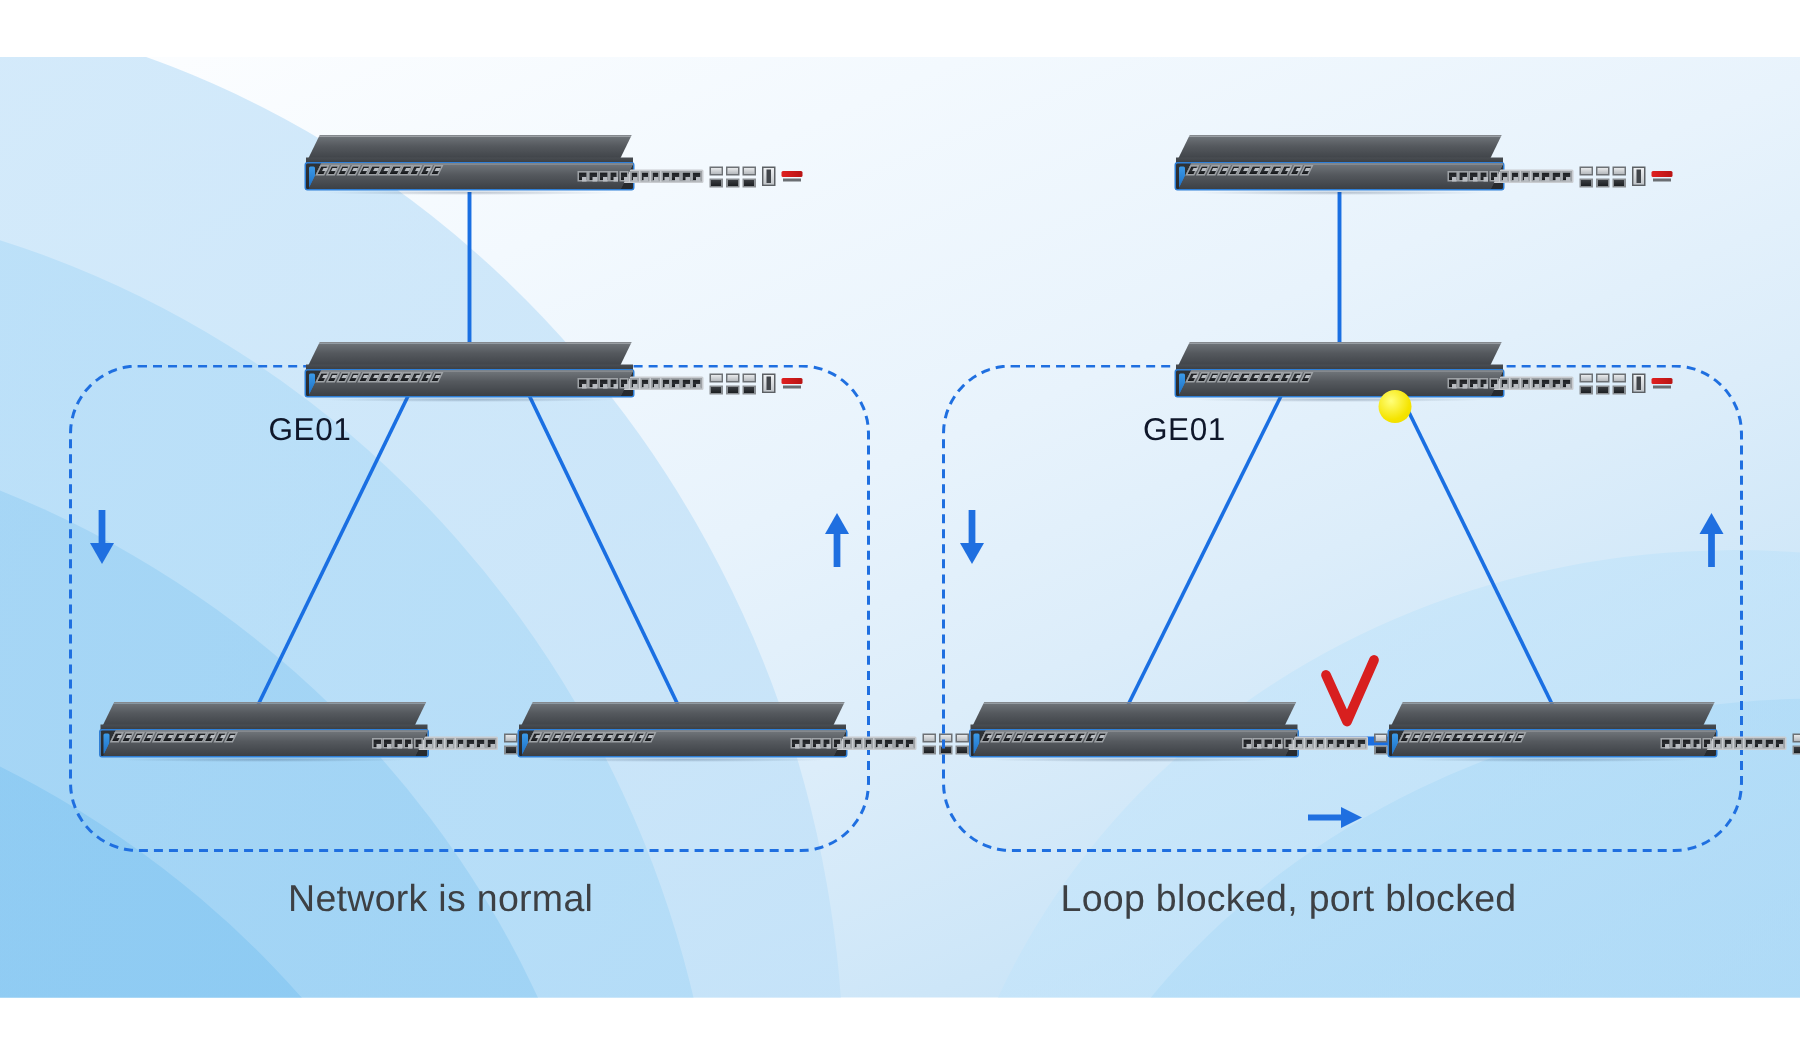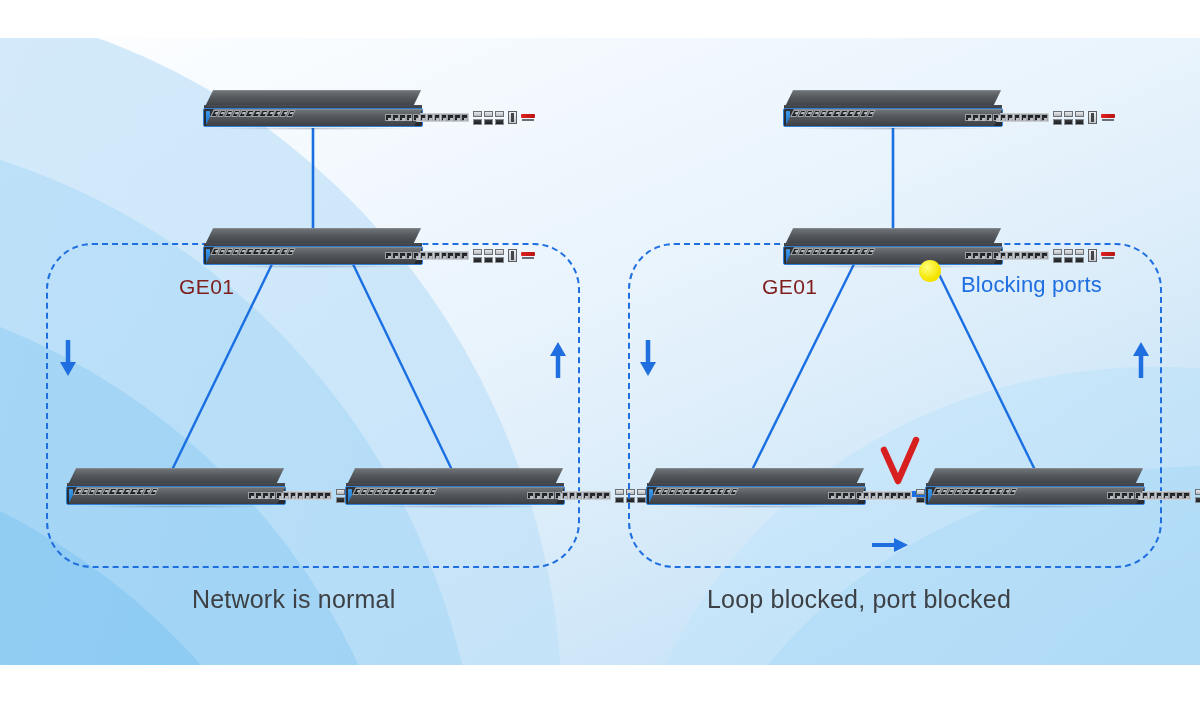--- a/index.html
+++ b/index.html
@@ -88,21 +88,21 @@
     position:absolute; left:10px; top:37px; width:200px; height:3px;
     background:radial-gradient(ellipse at center,rgba(40,60,90,.28),rgba(40,60,90,0) 70%);
   }
 
   
   svg.links { position:absolute; left:0; top:0; width:1200px; height:703px;
     pointer-events:none; overflow:visible; }
 
   
   .lbl { position:absolute; white-space:nowrap; }
-  .lbl-ge { font-size:21px; color:#7f1d1d; letter-spacing:.4px; }
+  .lbl-ge { font-size:21px; color:#0f172a; letter-spacing:.4px; }
   .lbl-block { font-size:22px; color:#1f6fe0; letter-spacing:.2px; }
   .caption { position:absolute; font-size:25px; color:#3d4044;
     letter-spacing:.2px; white-space:nowrap;text-align:center; }
 
   .dot { position:absolute; width:22px; height:22px; border-radius:50%;
     background:radial-gradient(circle at 38% 33%,#ffff7a,#f5e400 62%,#ecd900 100%); }
 </style>
 </head>
 <body>
 
@@ -1081,21 +1081,20 @@
       </div>
 
     </div>
     <div class="shadow"></div>
   </div>
 
   <div class="dot" style="left:919px; top:260px;"></div>
 
   <div class="lbl lbl-ge" style="left:762px; top:275px;">GE01</div>
 
-  <div class="lbl lbl-block" style="left:961px; top:272px;">Blocking ports</div>
 
   <svg class="links">
     <g>
       <line x1="648" y1="340" x2="648" y2="366" stroke="#1f6fe0" stroke-width="4.5"></line>
       <polygon points="640,362 656,362 648,376" fill="#1f6fe0"></polygon>
     </g>
     <g>
       <line x1="1141" y1="378" x2="1141" y2="352" stroke="#1f6fe0" stroke-width="4.5"></line>
       <polygon points="1133,356 1149,356 1141,342" fill="#1f6fe0"></polygon>
     </g>

